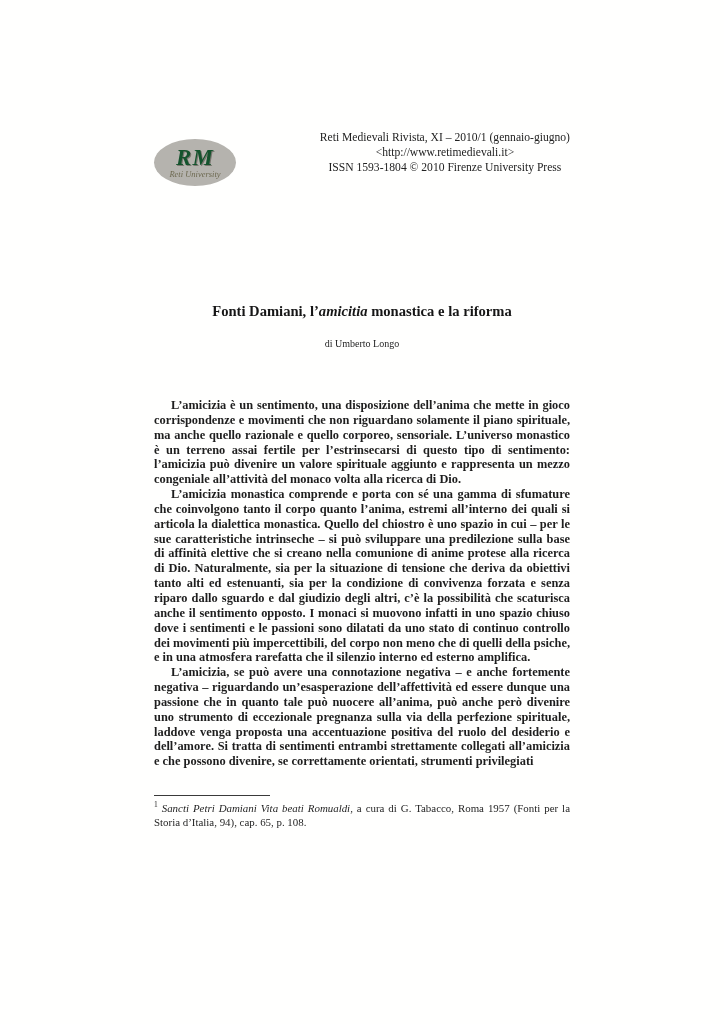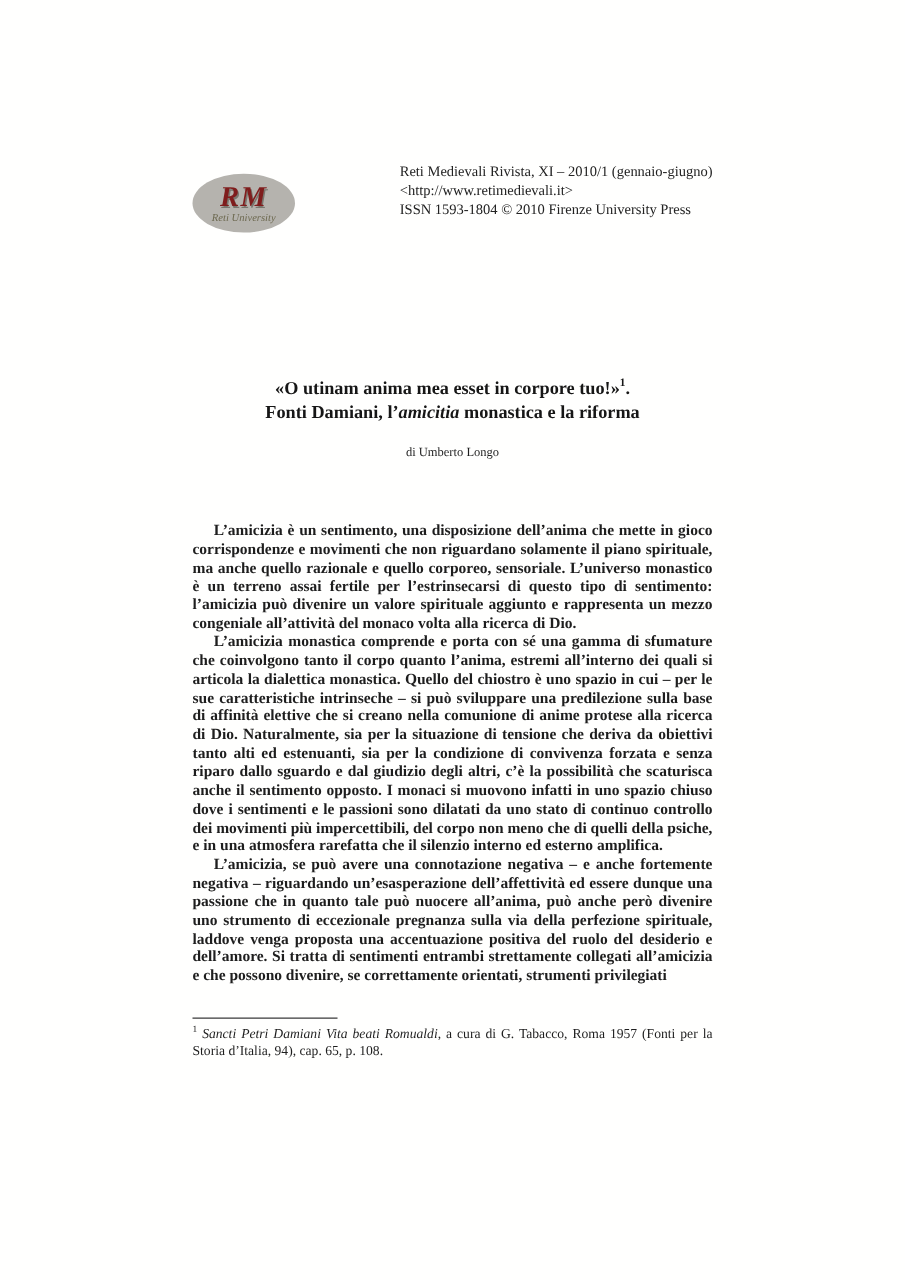--- a/index.html
+++ b/index.html
@@ -35,32 +35,32 @@
     flex-direction: column;
     align-items: center;
     justify-content: center;
   }
   .logo-rm {
     font-style: italic;
     font-weight: bold;
     font-size: 23px;
     line-height: 23px;
     letter-spacing: 1px;
-    color: #7f1d1d;
+    color: #14532d;
     text-shadow: 1px 1px 0 #79776f;
   }
   .logo-name {
     font-style: italic;
     font-size: 8.5px;
     line-height: 10px;
     color: #6d6950;
     white-space: nowrap;
   }
   .masthead-text {
-    text-align: left;
+    text-align: center;
     font-size: 11.6px;
     line-height: 15px;
     color: #222222;
   }
 
   
   .title-block {
     margin-top: 116px;
     text-align: center;
     font-weight: bold;
@@ -127,21 +127,20 @@
       <span class="logo-name">Reti University</span>
     </div>
     <div class="masthead-text">
       <div>Reti Medievali Rivista, XI – 2010/1 (gennaio-giugno)</div>
       <div>&lt;http://www.retimedievali.it&gt;</div>
       <div>ISSN 1593-1804 © 2010 Firenze University Press</div>
     </div>
   </header>
 
   <h1 class="title-block">
-    <span class="title-line"><span>«O utinam anima mea esset in corpore tuo!»</span><sup>1</sup><span>.</span></span>
     <span class="title-line"><span>Fonti Damiani, l’</span><em>amicitia</em><span> monastica e la riforma</span></span>
   </h1>
 
   <div class="byline">di Umberto Longo</div>
 
   <main class="article-body">
     <p>L’amicizia è un sentimento, una disposizione dell’anima che mette in gioco corrispondenze e movimenti che non riguardano solamente il piano spirituale, ma anche quello razionale e quello corporeo, sensoriale. L’universo monastico è un terreno assai fertile per l’estrinsecarsi di questo tipo di sentimento: l’amicizia può divenire un valore spirituale aggiunto e rappresenta un mezzo congeniale all’attività del monaco volta alla ricerca di Dio.</p>
     <p>L’amicizia monastica comprende e porta con sé una gamma di sfumature che coinvolgono tanto il corpo quanto l’anima, estremi all’interno dei quali si articola la dialettica monastica. Quello del chiostro è uno spazio in cui – per le sue caratteristiche intrinseche – si può sviluppare una predilezione sulla base di affinità elettive che si creano nella comunione di anime protese alla ricerca di Dio. Naturalmente, sia per la situazione di tensione che deriva da obiettivi tanto alti ed estenuanti, sia per la condizione di convivenza forzata e senza riparo dallo sguardo e dal giudizio degli altri, c’è la possibilità che scaturisca anche il sentimento opposto. I monaci si muovono infatti in uno spazio chiuso dove i sentimenti e le passioni sono dilatati da uno stato di continuo controllo dei movimenti più impercettibili, del corpo non meno che di quelli della psiche, e in una atmosfera rarefatta che il silenzio interno ed esterno amplifica.</p>
     <p>L’amicizia, se può avere una connotazione negativa – e anche fortemente negativa – riguardando un’esasperazione dell’affettività ed essere dunque una passione che in quanto tale può nuocere all’anima, può anche però divenire uno strumento di eccezionale pregnanza sulla via della perfezione spirituale, laddove venga proposta una accentuazione positiva del ruolo del desiderio e dell’amore. Si tratta di sentimenti entrambi strettamente collegati all’amicizia e che possono divenire, se correttamente orientati, strumenti privilegiati</p>
   </main>

